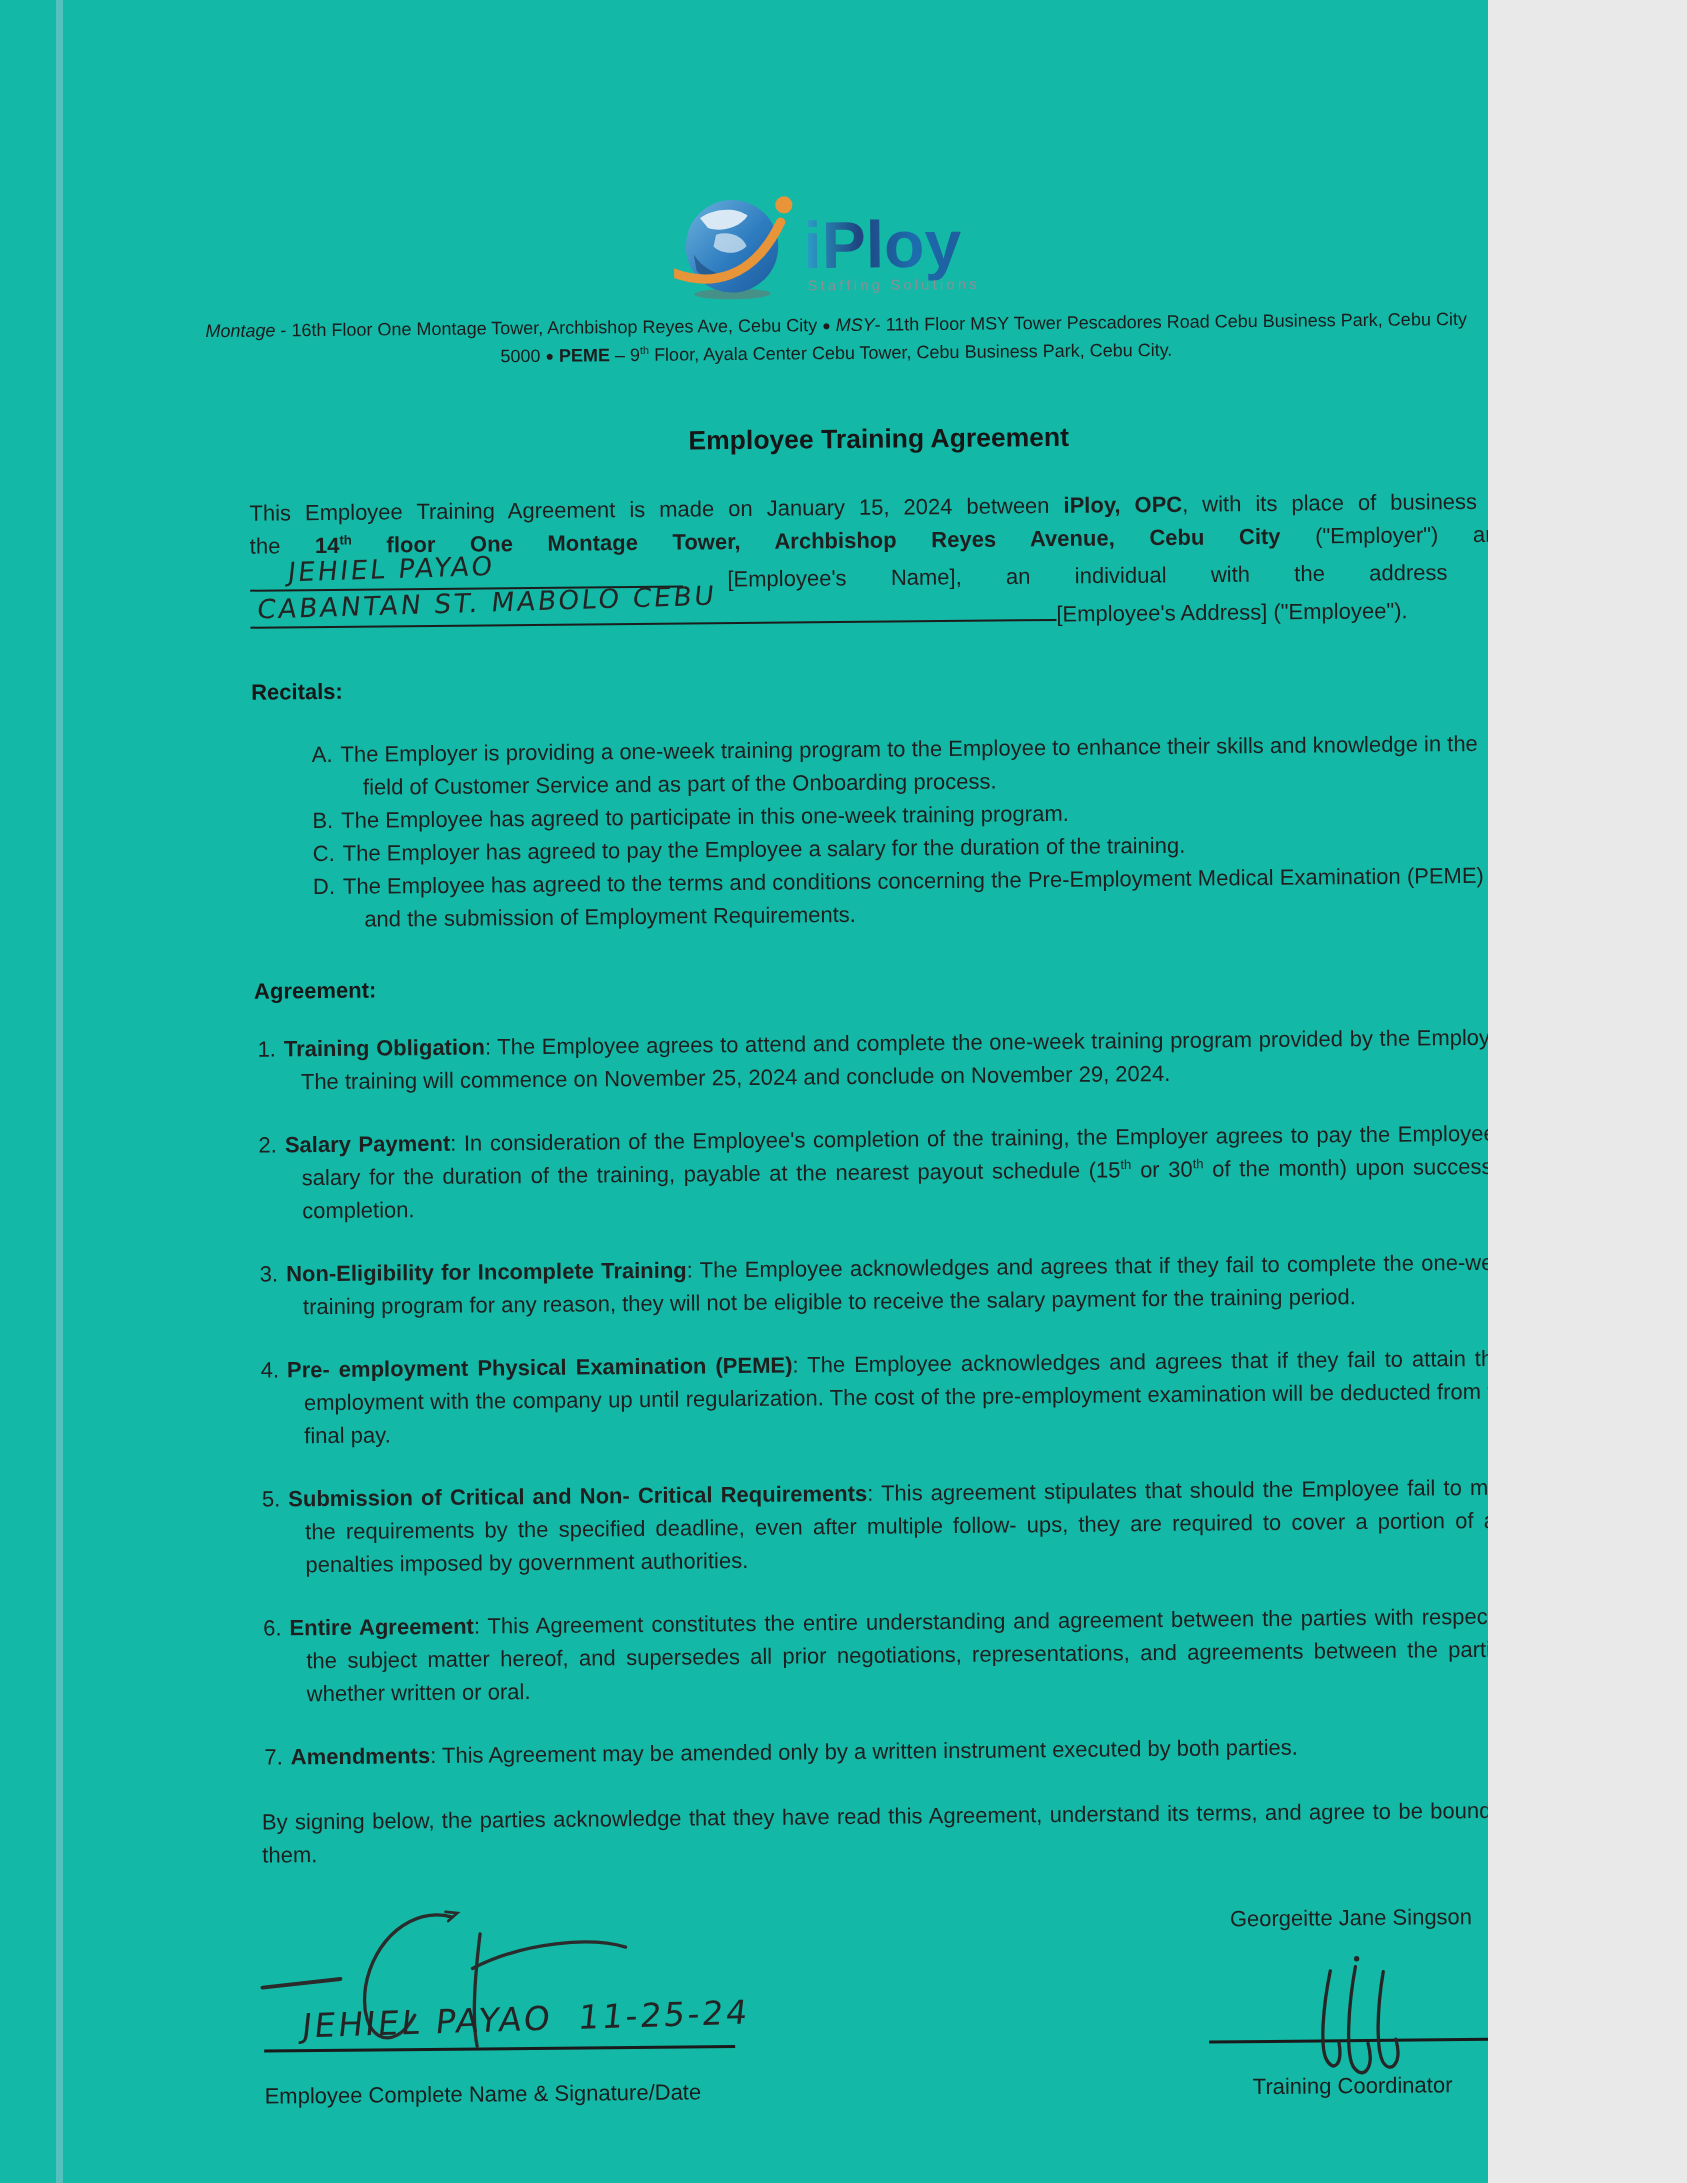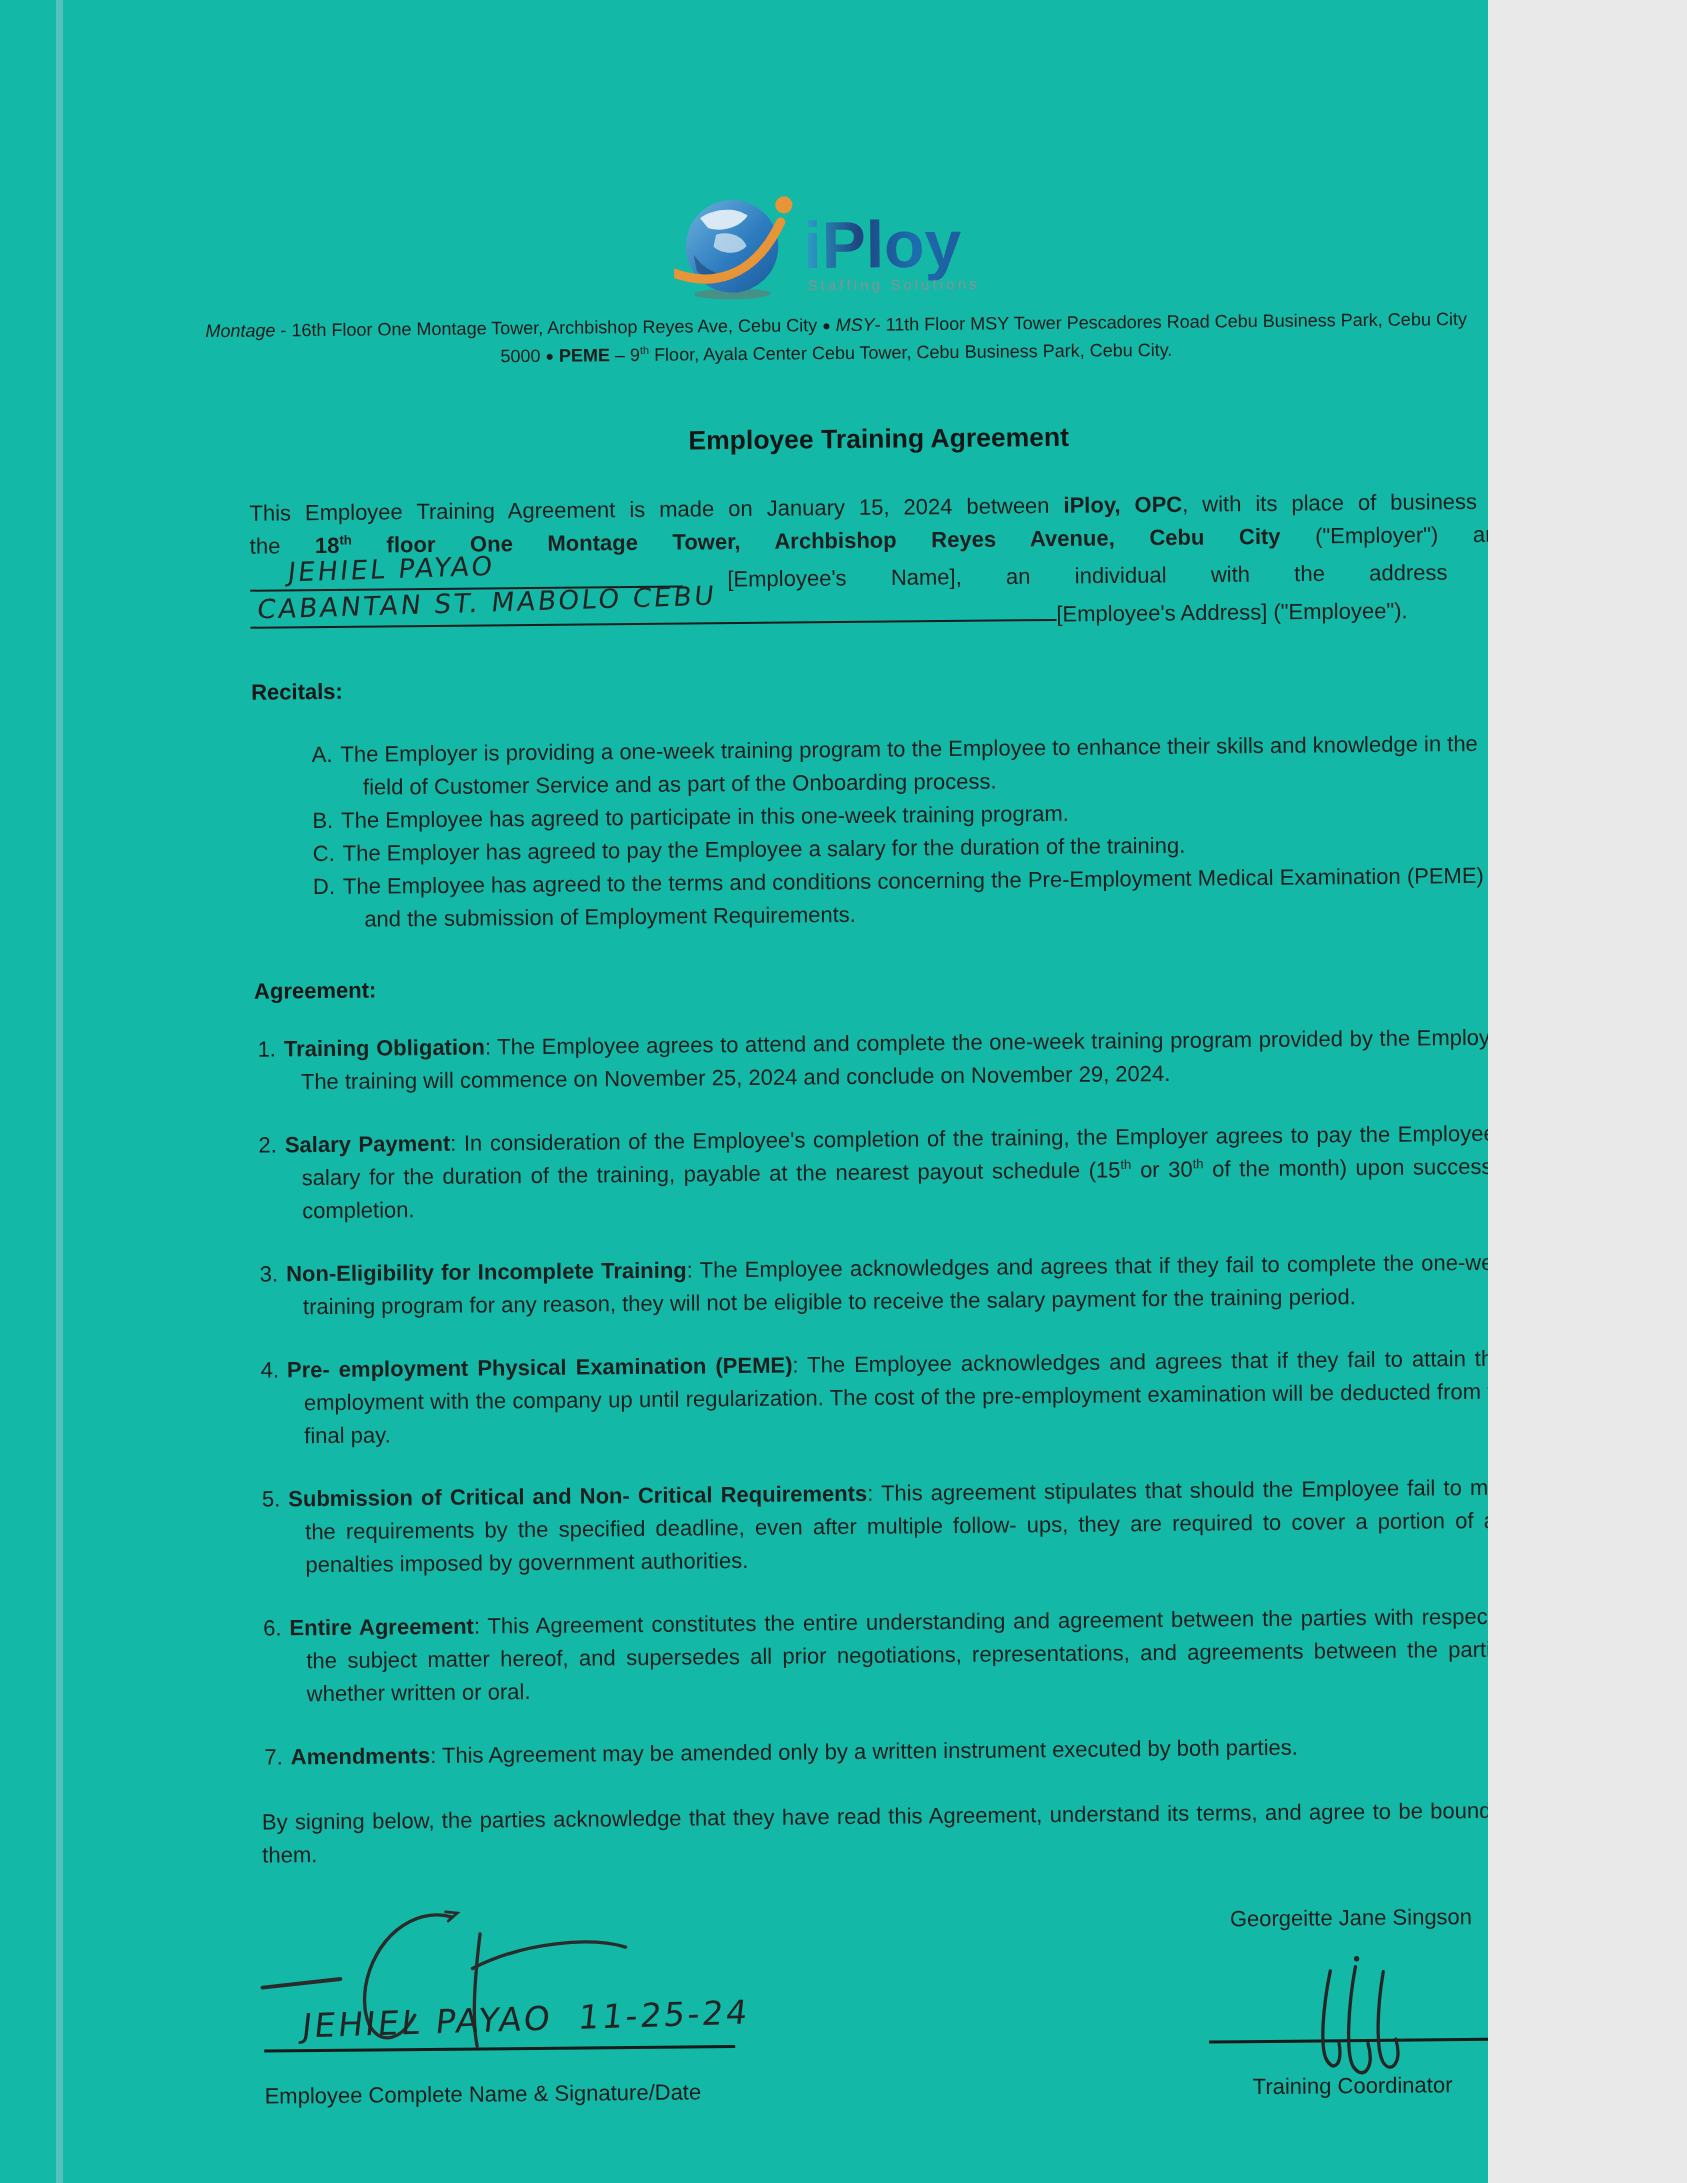--- a/index.html
+++ b/index.html
@@ -107,21 +107,21 @@
       <div><span class="bi">Montage</span><span> - 16th Floor One Montage Tower, Archbishop Reyes Ave, Cebu City </span><span class="bullet">●</span><span class="bi"> MSY</span><span>- 11th Floor MSY Tower Pescadores Road Cebu Business Park, Cebu City</span></div>
       <div><span>5000 </span><span class="bullet">●</span><span class="b"> PEME</span><span> – 9</span><sup>th</sup><span> Floor, Ayala Center Cebu Tower, Cebu Business Park, Cebu City.</span></div>
     </div>
 
     <div class="col">
 
       <div class="title">Employee Training Agreement</div>
 
       <div class="intro">
         <div class="jline"><span>This Employee Training Agreement is made on January 15, 2024 between </span><span class="b">iPloy, OPC</span><span>, with its place of business at</span></div>
-        <div class="jline"><span>the </span><span class="b"><span>18</span><sup>th</sup><span> floor One Montage Tower, Archbishop Reyes Avenue, Cebu City </span></span><span>("Employer") and</span></div>
+        <div class="jline"><span>the </span><span class="b"><span>14</span><sup>th</sup><span> floor One Montage Tower, Archbishop Reyes Avenue, Cebu City </span></span><span>("Employer") and</span></div>
         <div class="jline"><span class="blank blank-name"><span class="hand">JEHIEL PAYAO</span></span><span> [Employee's Name], an individual with the address of</span></div>
         <div class="lline"><span class="blank blank-addr"><span class="hand">CABANTAN ST. MABOLO CEBU</span></span><span>[Employee's Address] ("Employee").</span></div>
       </div>
 
       <div class="sec-h">Recitals:</div>
       <div class="recitals">
         <div class="ritem"><span class="letter">A.</span><span>The Employer is providing a one-week training program to the Employee to enhance their skills and knowledge in the field of Customer Service and as part of the Onboarding process.</span></div>
         <div class="ritem"><span class="letter">B.</span><span>The Employee has agreed to participate in this one-week training program.</span></div>
         <div class="ritem"><span class="letter">C.</span><span>The Employer has agreed to pay the Employee a salary for the duration of the training.</span></div>
         <div class="ritem"><span class="letter">D.</span><span>The Employee has agreed to the terms and conditions concerning the Pre-Employment Medical Examination (PEME) and the submission of Employment Requirements.</span></div>

